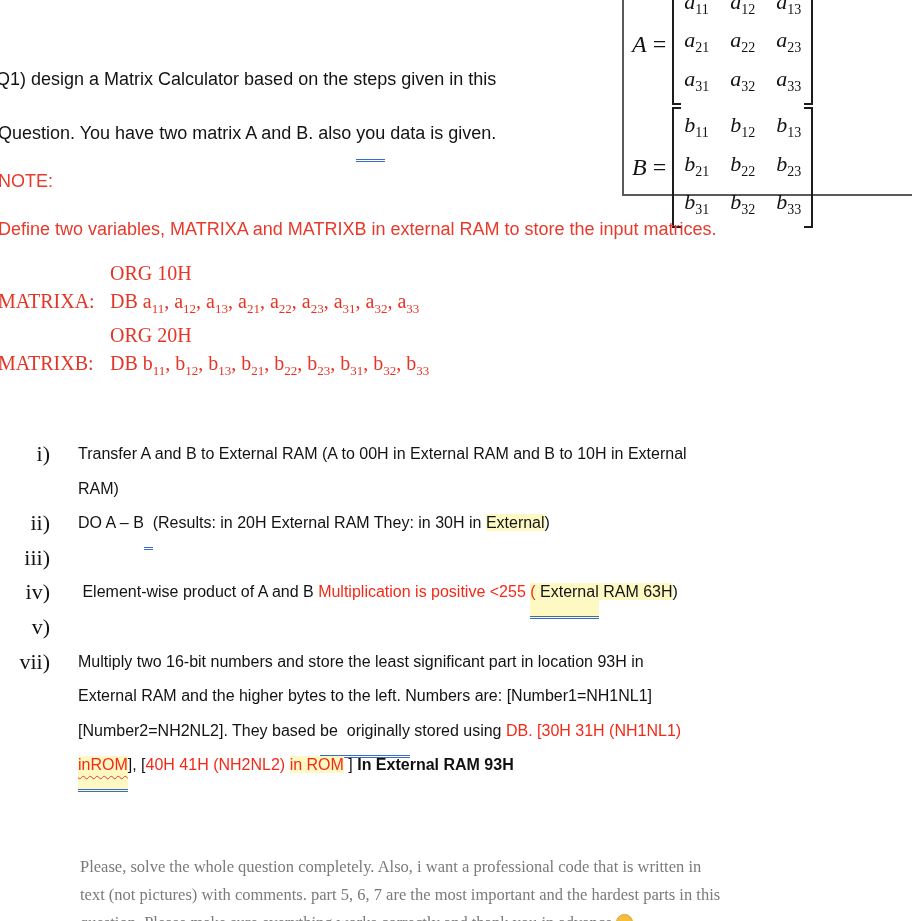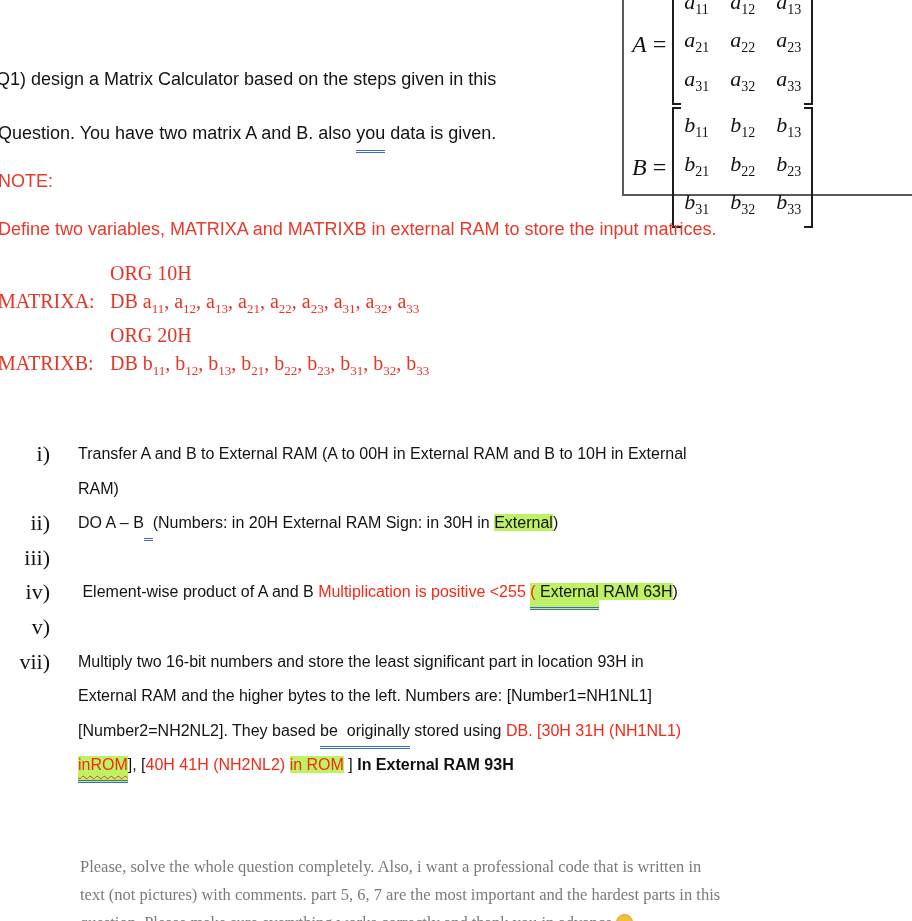--- a/index.html
+++ b/index.html
@@ -13,22 +13,22 @@
   }
   .pos-q1{top:67px; left:-4px;}
   .pos-desc{top:121px; left:-2px;}
   .pos-note{top:169px; left:-2px;}
   .pos-define{top:217px; left:-2px;}
   .redhead{color:#e8392b;}
 
   
   .seg{white-space:pre;}
   .red{color:#f42a18;}
-  .hl{background:#bef264;}
-  .u2{border-bottom:3px double #3a6cc6; padding-bottom:7px;text-align:center;}
+  .hl{background:#fef9c3;}
+  .u2{border-bottom:3px double #3a6cc6; padding-bottom:16px;text-align:center;}
   .wavy{text-decoration:underline wavy #e03c31 1px; text-underline-offset:5px;}
   .bold{font-weight:bold; color:#111;text-align:right;}
 
   
   .asm{
     position:absolute; top:260px; left:-2px;
     font-family:"Liberation Serif", serif; font-size:20px; line-height:27.5px;
     color:#e43527; white-space:nowrap;
   }
   .asm-line{display:flex;}
@@ -151,21 +151,21 @@
       <div class="list-item">
         <div class="list-num">i)</div>
         <div class="list-text">
           <div class="list-line"><span class="seg">Transfer A and B to External RAM (A to 00H in External RAM and B to 10H in External</span></div>
           <div class="list-line"><span class="seg">RAM)</span></div>
         </div>
       </div>
       <div class="list-item">
         <div class="list-num">ii)</div>
         <div class="list-text">
-          <div class="list-line"><span class="seg">DO A – B</span><span class="seg u2">&nbsp;&nbsp;</span><span class="seg">(Numbers: in 20H External RAM Sign: in 30H in </span><span class="seg hl">External</span><span class="seg">)</span></div>
+          <div class="list-line"><span class="seg">DO A – B</span><span class="seg u2">&nbsp;&nbsp;</span><span class="seg">(Results: in 20H External RAM They: in 30H in </span><span class="seg hl">External</span><span class="seg">)</span></div>
         </div>
       </div>
       <div class="list-item">
         <div class="list-num">iii)</div>
       </div>
       <div class="list-item">
         <div class="list-num">iv)</div>
         <div class="list-text">
           <div class="list-line"><span class="seg"> Element-wise product of A and B </span><span class="seg red">Multiplication is positive &lt;255 </span><span class="seg red hl u2">(</span><span class="seg hl u2">&nbsp;External</span><span class="seg hl"> RAM 63H</span><span class="seg">)</span></div>
         </div>

